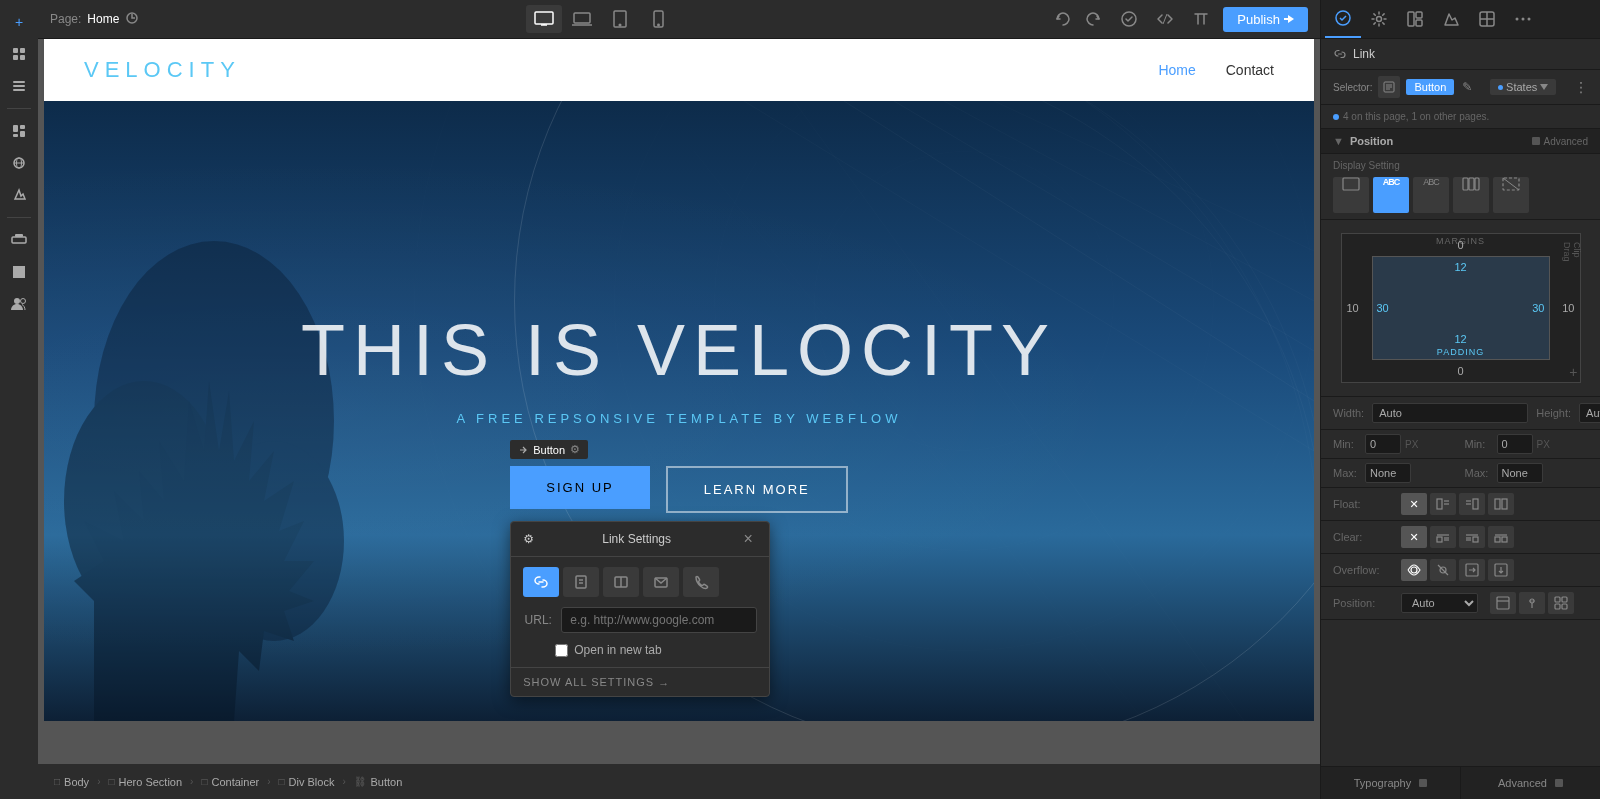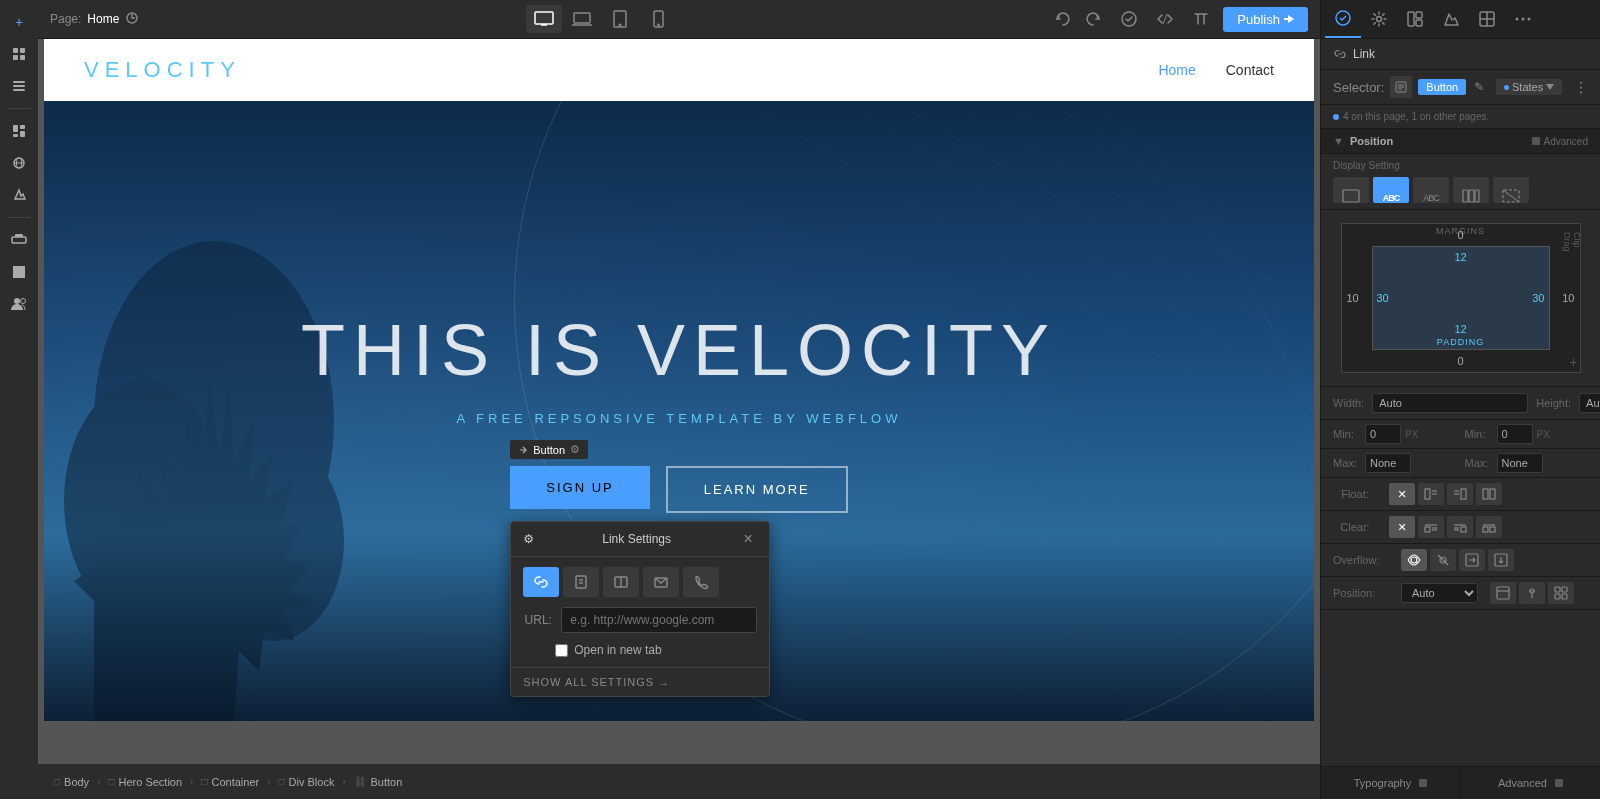--- a/index.html
+++ b/index.html
@@ -373,21 +373,21 @@
     }
 
     
     .selector-row {
       display: flex;
       align-items: center;
       padding: 6px 12px;
       gap: 6px;
       border-bottom: 1px solid #1a1a1a;
     }
-    .selector-label { font-size: 13px; color: #888; flex-shrink: 0; text-align: right; }
+    .selector-label { font-size: 10px; color: #888; flex-shrink: 0; text-align: right; }
     .selector-tag {
       background: #4a9eff;
       color: #fff;
       font-size: 11px;
       padding: 2px 8px;
       border-radius: 2px;
       cursor: pointer;
     }
     .selector-edit { color: #888; cursor: pointer; font-size: 12px; margin-left: 2px; }
     .selector-more { color: #888; cursor: pointer; font-size: 14px; margin-left: auto; }
@@ -456,24 +456,24 @@
     .display-setting-label {
       font-size: 10px;
       color: #666;
       margin-bottom: 6px;
     }
     .display-icons-row {
       display: flex;
       gap: 4px;
     }
     .display-icon-btn {
-      width: 36px; height: 26px;
+      width: 36px; height: 36px;
       background: #3a3a3a;
       border-radius: 2px;
-      display: flex; align-items: flex-end; justify-content: center;
+      display: flex; align-items: flex-start; justify-content: center;
       cursor: pointer; color: #888; font-size: 11px;
     }
     .display-icon-btn.active { background: #4a9eff; color: #fff; }
 
     
     .spacing-section {
       padding: 8px 12px;
       border-bottom: 1px solid #1a1a1a;
     }
     .spacing-box-container {
@@ -581,24 +581,23 @@
     }
     .minmax-unit {
       font-size: 10px;
       color: #555;
     }
 
     
     .float-row {
       display: flex;
       padding: 5px 12px;
-      gap: 12px;
+      gap: 24px;
       border-bottom: 1px solid #1a1a1a;
       align-items: center;
-      text-align: center;
     }
     .float-label { font-size: 11px; color: #666; width: 44px; }
     .float-btns { display: flex; gap: 3px; }
     .float-btn {
       width: 26px; height: 22px;
       background: #3a3a3a;
       border-radius: 2px;
       display: flex; align-items: center; justify-content: center;
       cursor: pointer; color: #888; font-size: 11px;
     }

